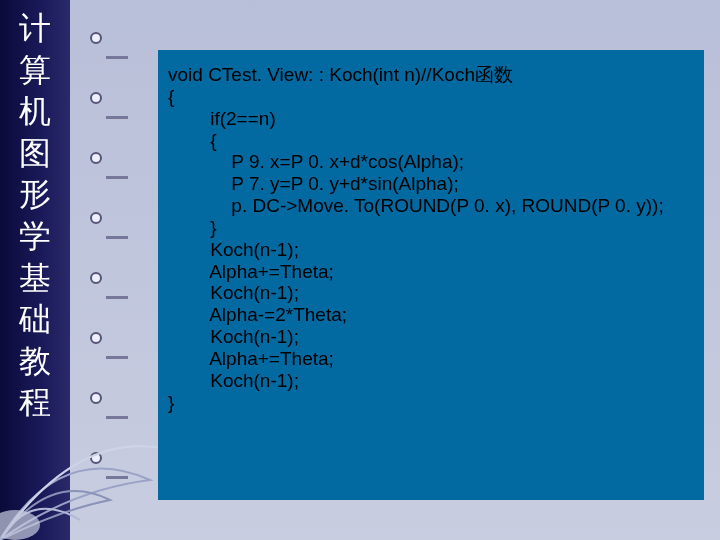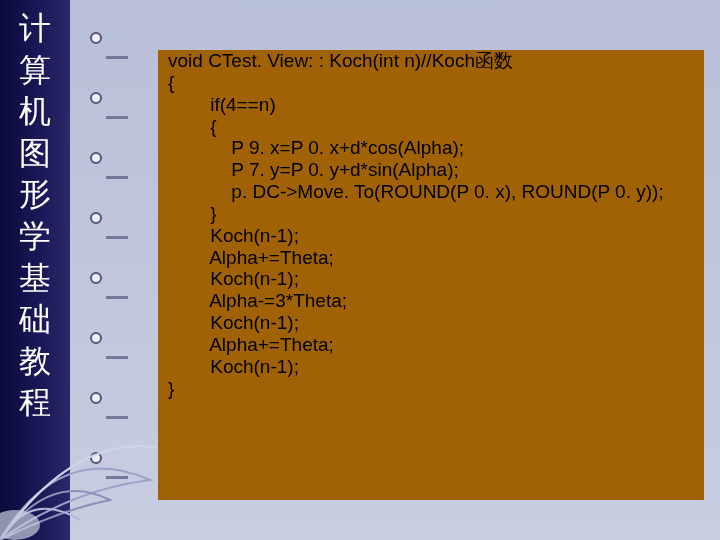--- a/index.html
+++ b/index.html
@@ -29,22 +29,22 @@
     font-family: "SimSun", "Songti SC", serif;
     line-height: 1.3;
     text-align: center;
   }
   .content-box {
     position: absolute;
     left: 158px;
     top: 50px;
     width: 546px;
     height: 450px;
-    background: #a16207;
-    padding: 0 10px;
+    background: #0369a1;
+    padding: 14px 10px;
     font-size: 19px;
     line-height: 1.15;
     color: #000;
     font-family: Arial, "Microsoft YaHei", sans-serif;
   }
   .code-line { white-space: pre; }
   .bullets {
     position: absolute;
     left: 86px;
     top: 26px;
@@ -135,27 +135,27 @@
   <path d="M0,170 Q60,70 150,110 Q70,120 0,170" fill="none" stroke="#9aa3c7" stroke-width="2"></path>
   <path d="M0,170 Q90,40 200,90" fill="none" stroke="#cdd4e8" stroke-width="2"></path>
   <path d="M0,170 Q50,100 110,130 Q60,140 0,170" fill="none" stroke="#8a93b7" stroke-width="2"></path>
   <path d="M0,170 Q30,120 80,150" fill="none" stroke="#b0b8d6" stroke-width="2"></path>
   <ellipse cx="15" cy="155" rx="25" ry="15" fill="#c8cde0" opacity="0.7"></ellipse>
 </svg>
 
 <div class="content-box">
   <div class="code-line">void CTest. View: : Koch(int n)//Koch函数</div>
   <div class="code-line">{</div>
-  <div class="code-line">        if(4==n)</div>
+  <div class="code-line">        if(2==n)</div>
   <div class="code-line">        {</div>
   <div class="code-line">            P 9. x=P 0. x+d*cos(Alpha);</div>
   <div class="code-line">            P 7. y=P 0. y+d*sin(Alpha);</div>
   <div class="code-line">            p. DC-&gt;Move. To(ROUND(P 0. x), ROUND(P 0. y));</div>
   <div class="code-line">        }</div>
   <div class="code-line">        Koch(n-1);</div>
   <div class="code-line">        Alpha+=Theta;</div>
   <div class="code-line">        Koch(n-1);</div>
-  <div class="code-line">        Alpha-=3*Theta;</div>
+  <div class="code-line">        Alpha-=2*Theta;</div>
   <div class="code-line">        Koch(n-1);</div>
   <div class="code-line">        Alpha+=Theta;</div>
   <div class="code-line">        Koch(n-1);</div>
   <div class="code-line">}</div>
 </div>
 
 </body></html>

